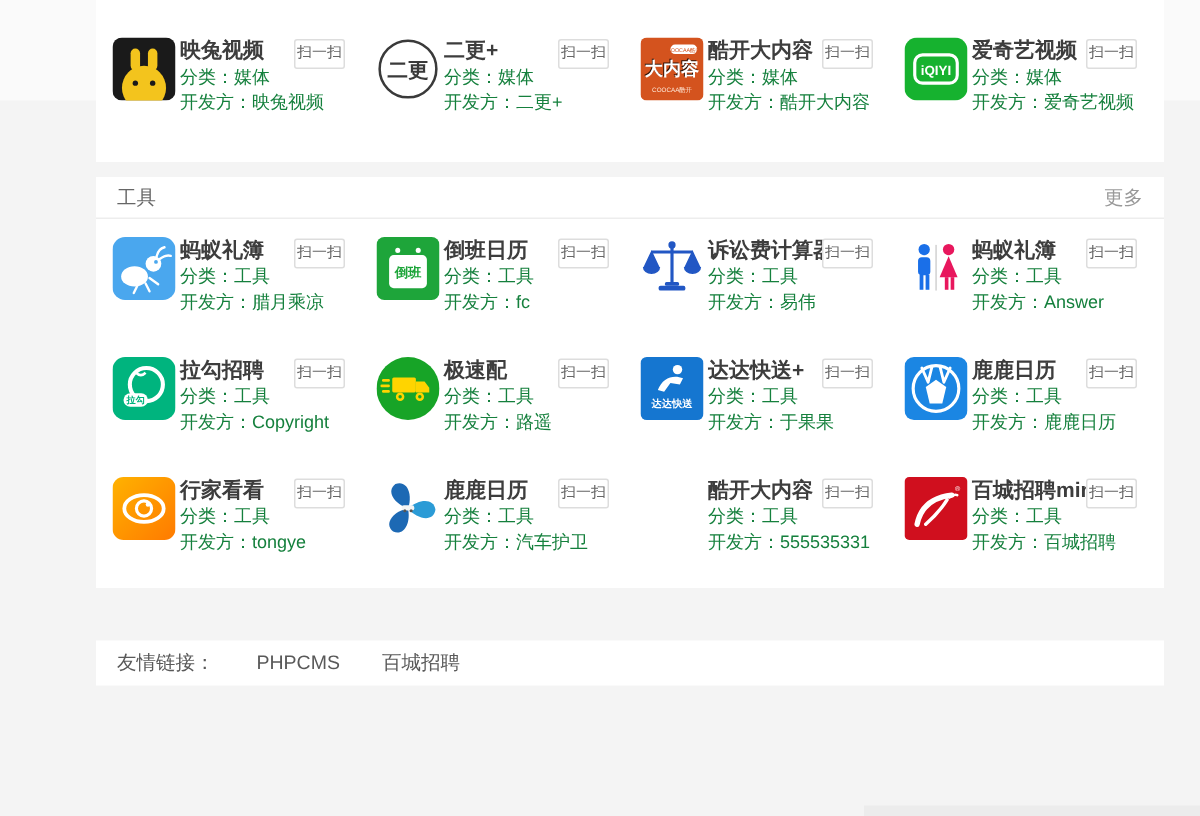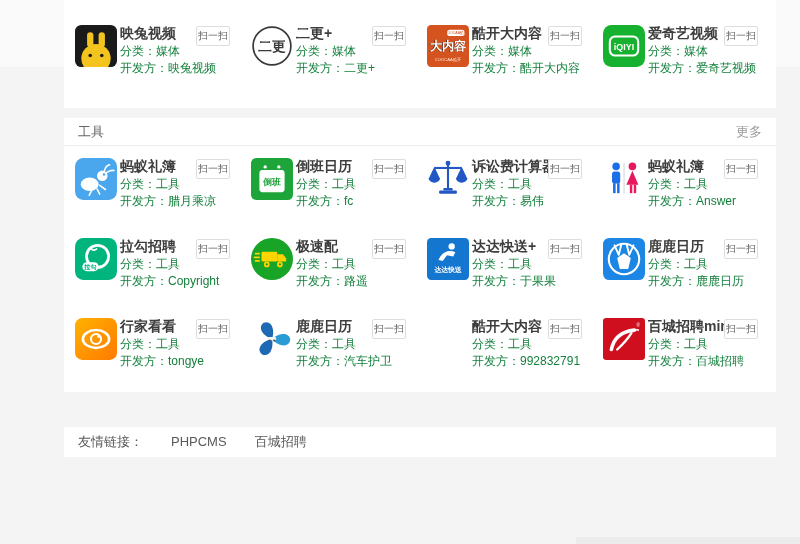--- a/index.html
+++ b/index.html
@@ -321,21 +321,21 @@
       <div class="app-title">鹿鹿日历</div>
       <div class="app-meta app-category">分类：工具</div>
       <div class="app-meta app-developer">开发方：汽车护卫</div>
     </div>
     <button class="scan-btn">扫一扫</button>
   </div>
       <div class="card">
     <div class="info">
       <div class="app-title">酷开大内容</div>
       <div class="app-meta app-category">分类：工具</div>
-      <div class="app-meta app-developer">开发方：992832791</div>
+      <div class="app-meta app-developer">开发方：555535331</div>
     </div>
     <button class="scan-btn">扫一扫</button>
   </div>
       <div class="card">
     <div class="app-icon">
           <svg viewBox="0 0 40 40" xmlns="http://www.w3.org/2000/svg">
             <rect width="40" height="40" rx="3" fill="#d00f1e"></rect>
             <g stroke="#ffffff" fill="none" stroke-linecap="round">
               <path d="M8 30 C10 20 17 13 30 11.5" stroke-width="3.4"></path>
               <path d="M13.5 30 C18 26 23 21 27 14.5" stroke-width="2.2"></path>

